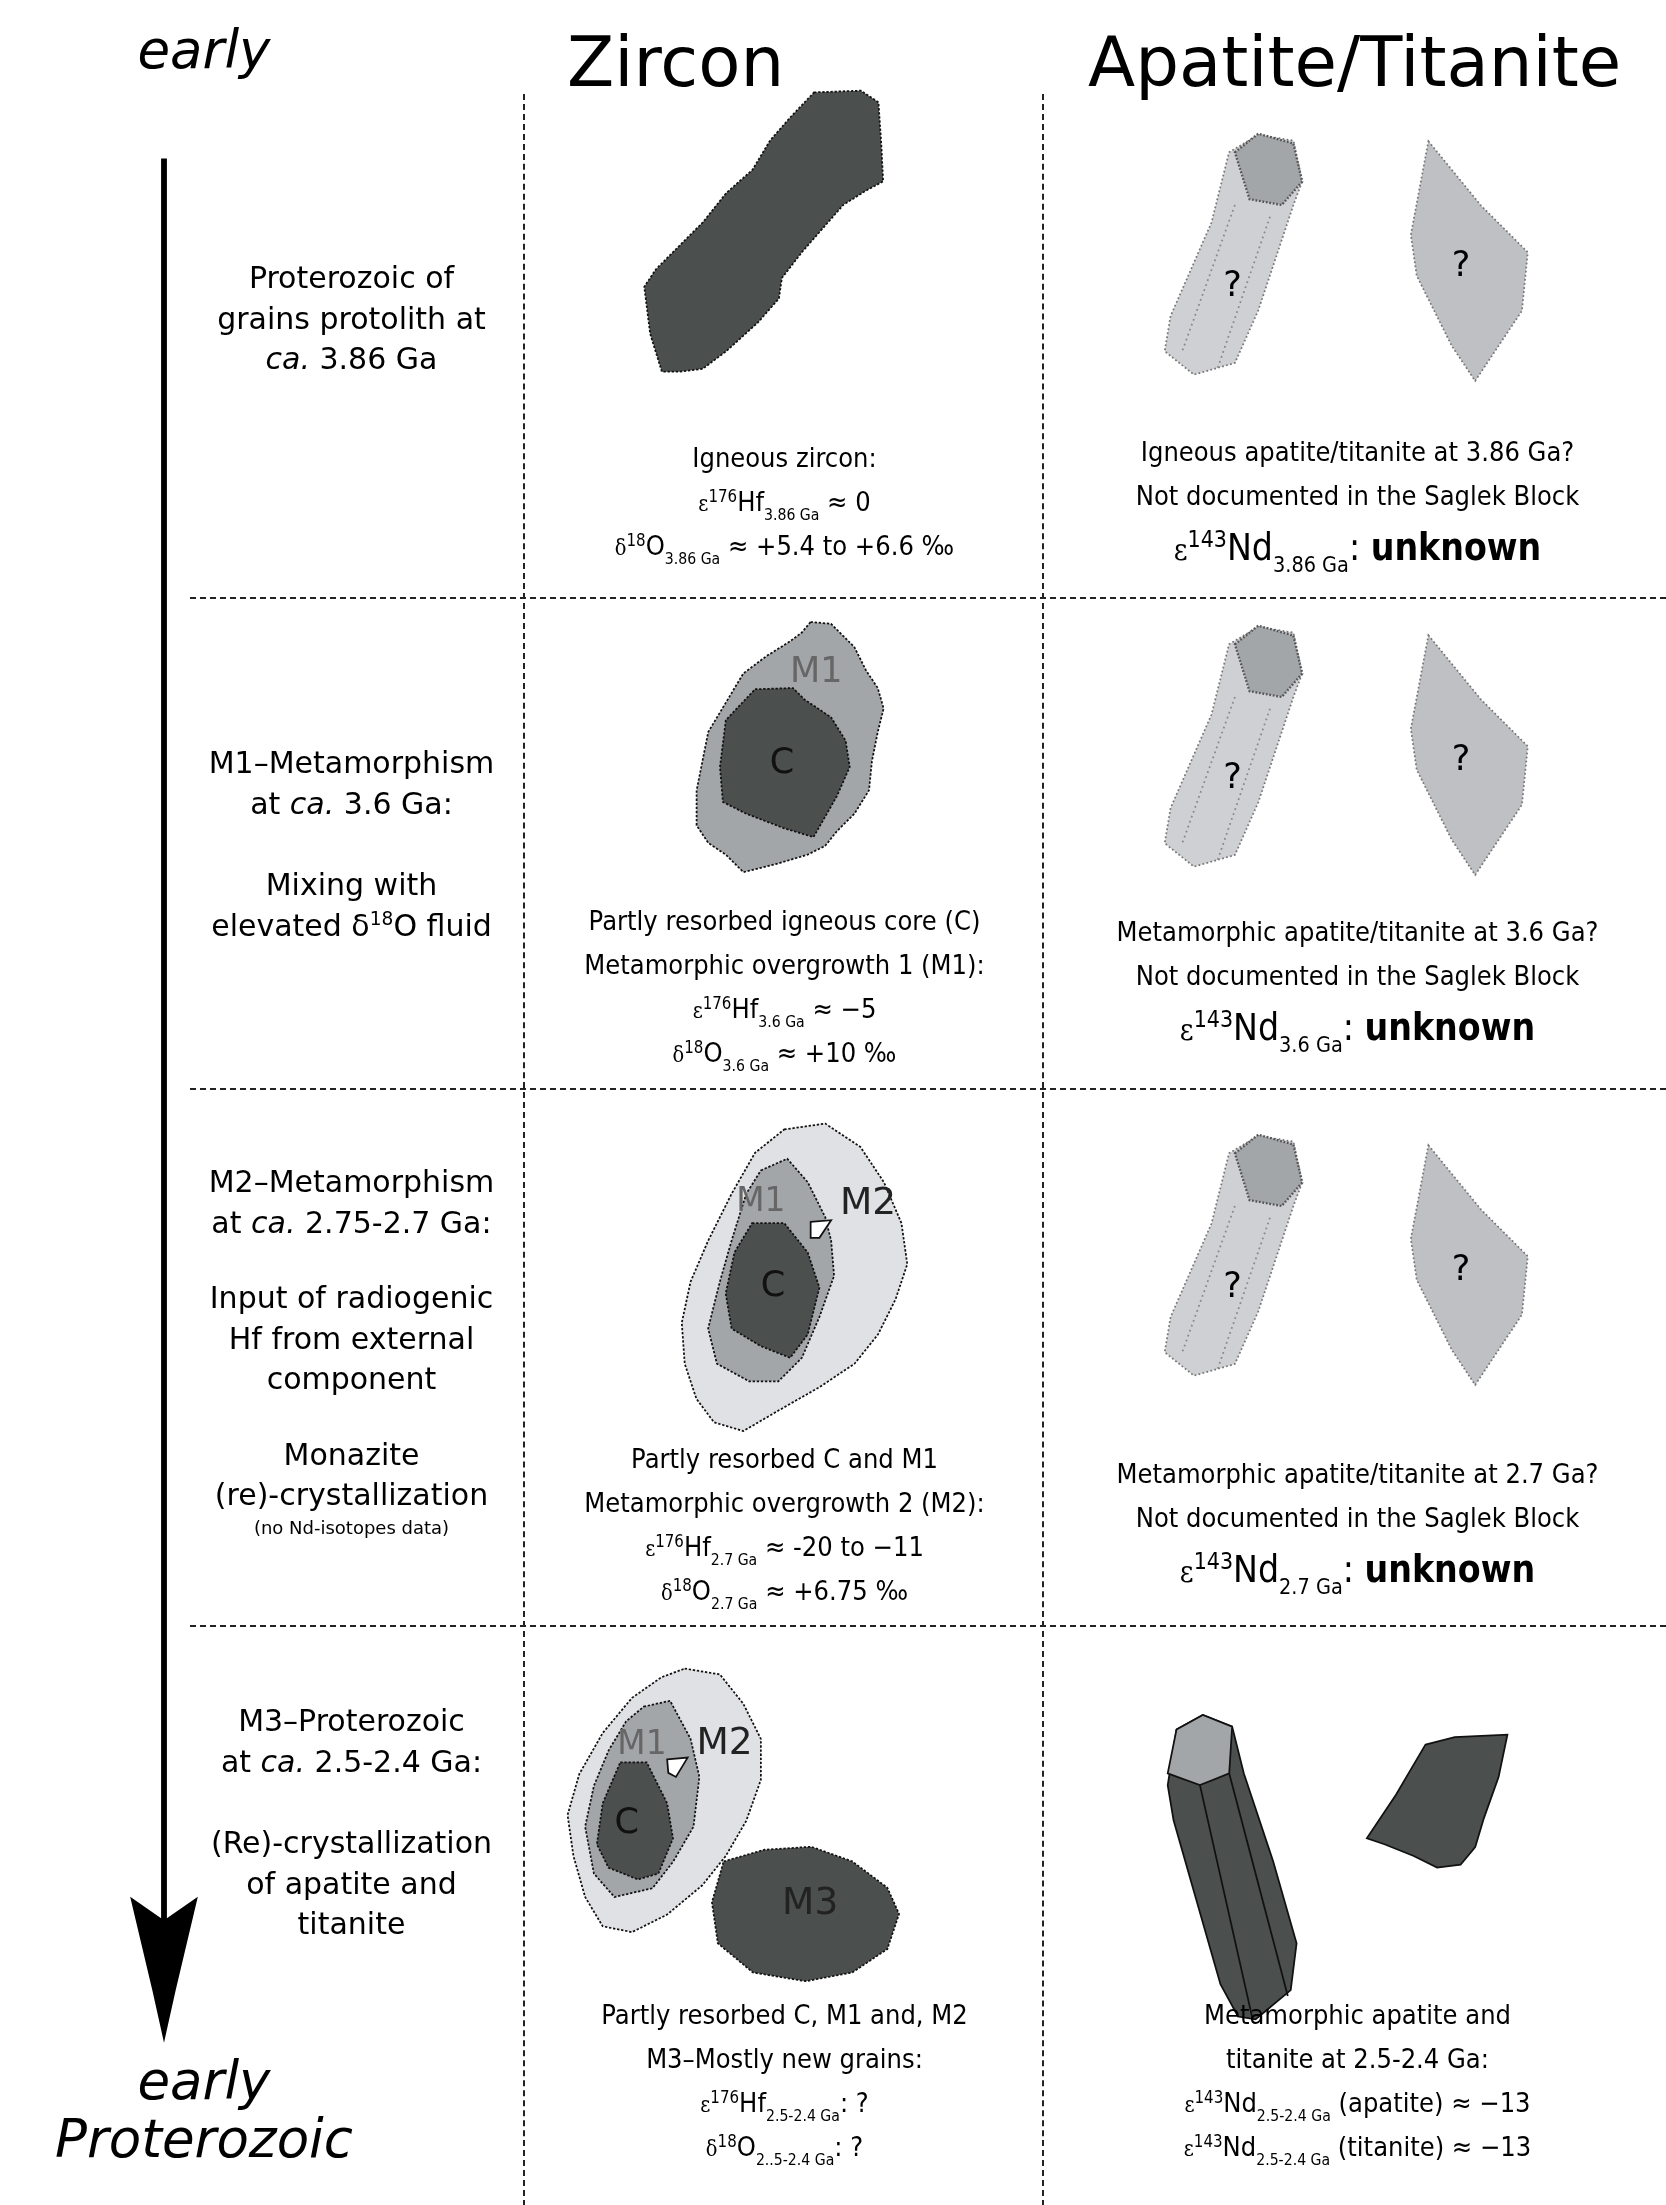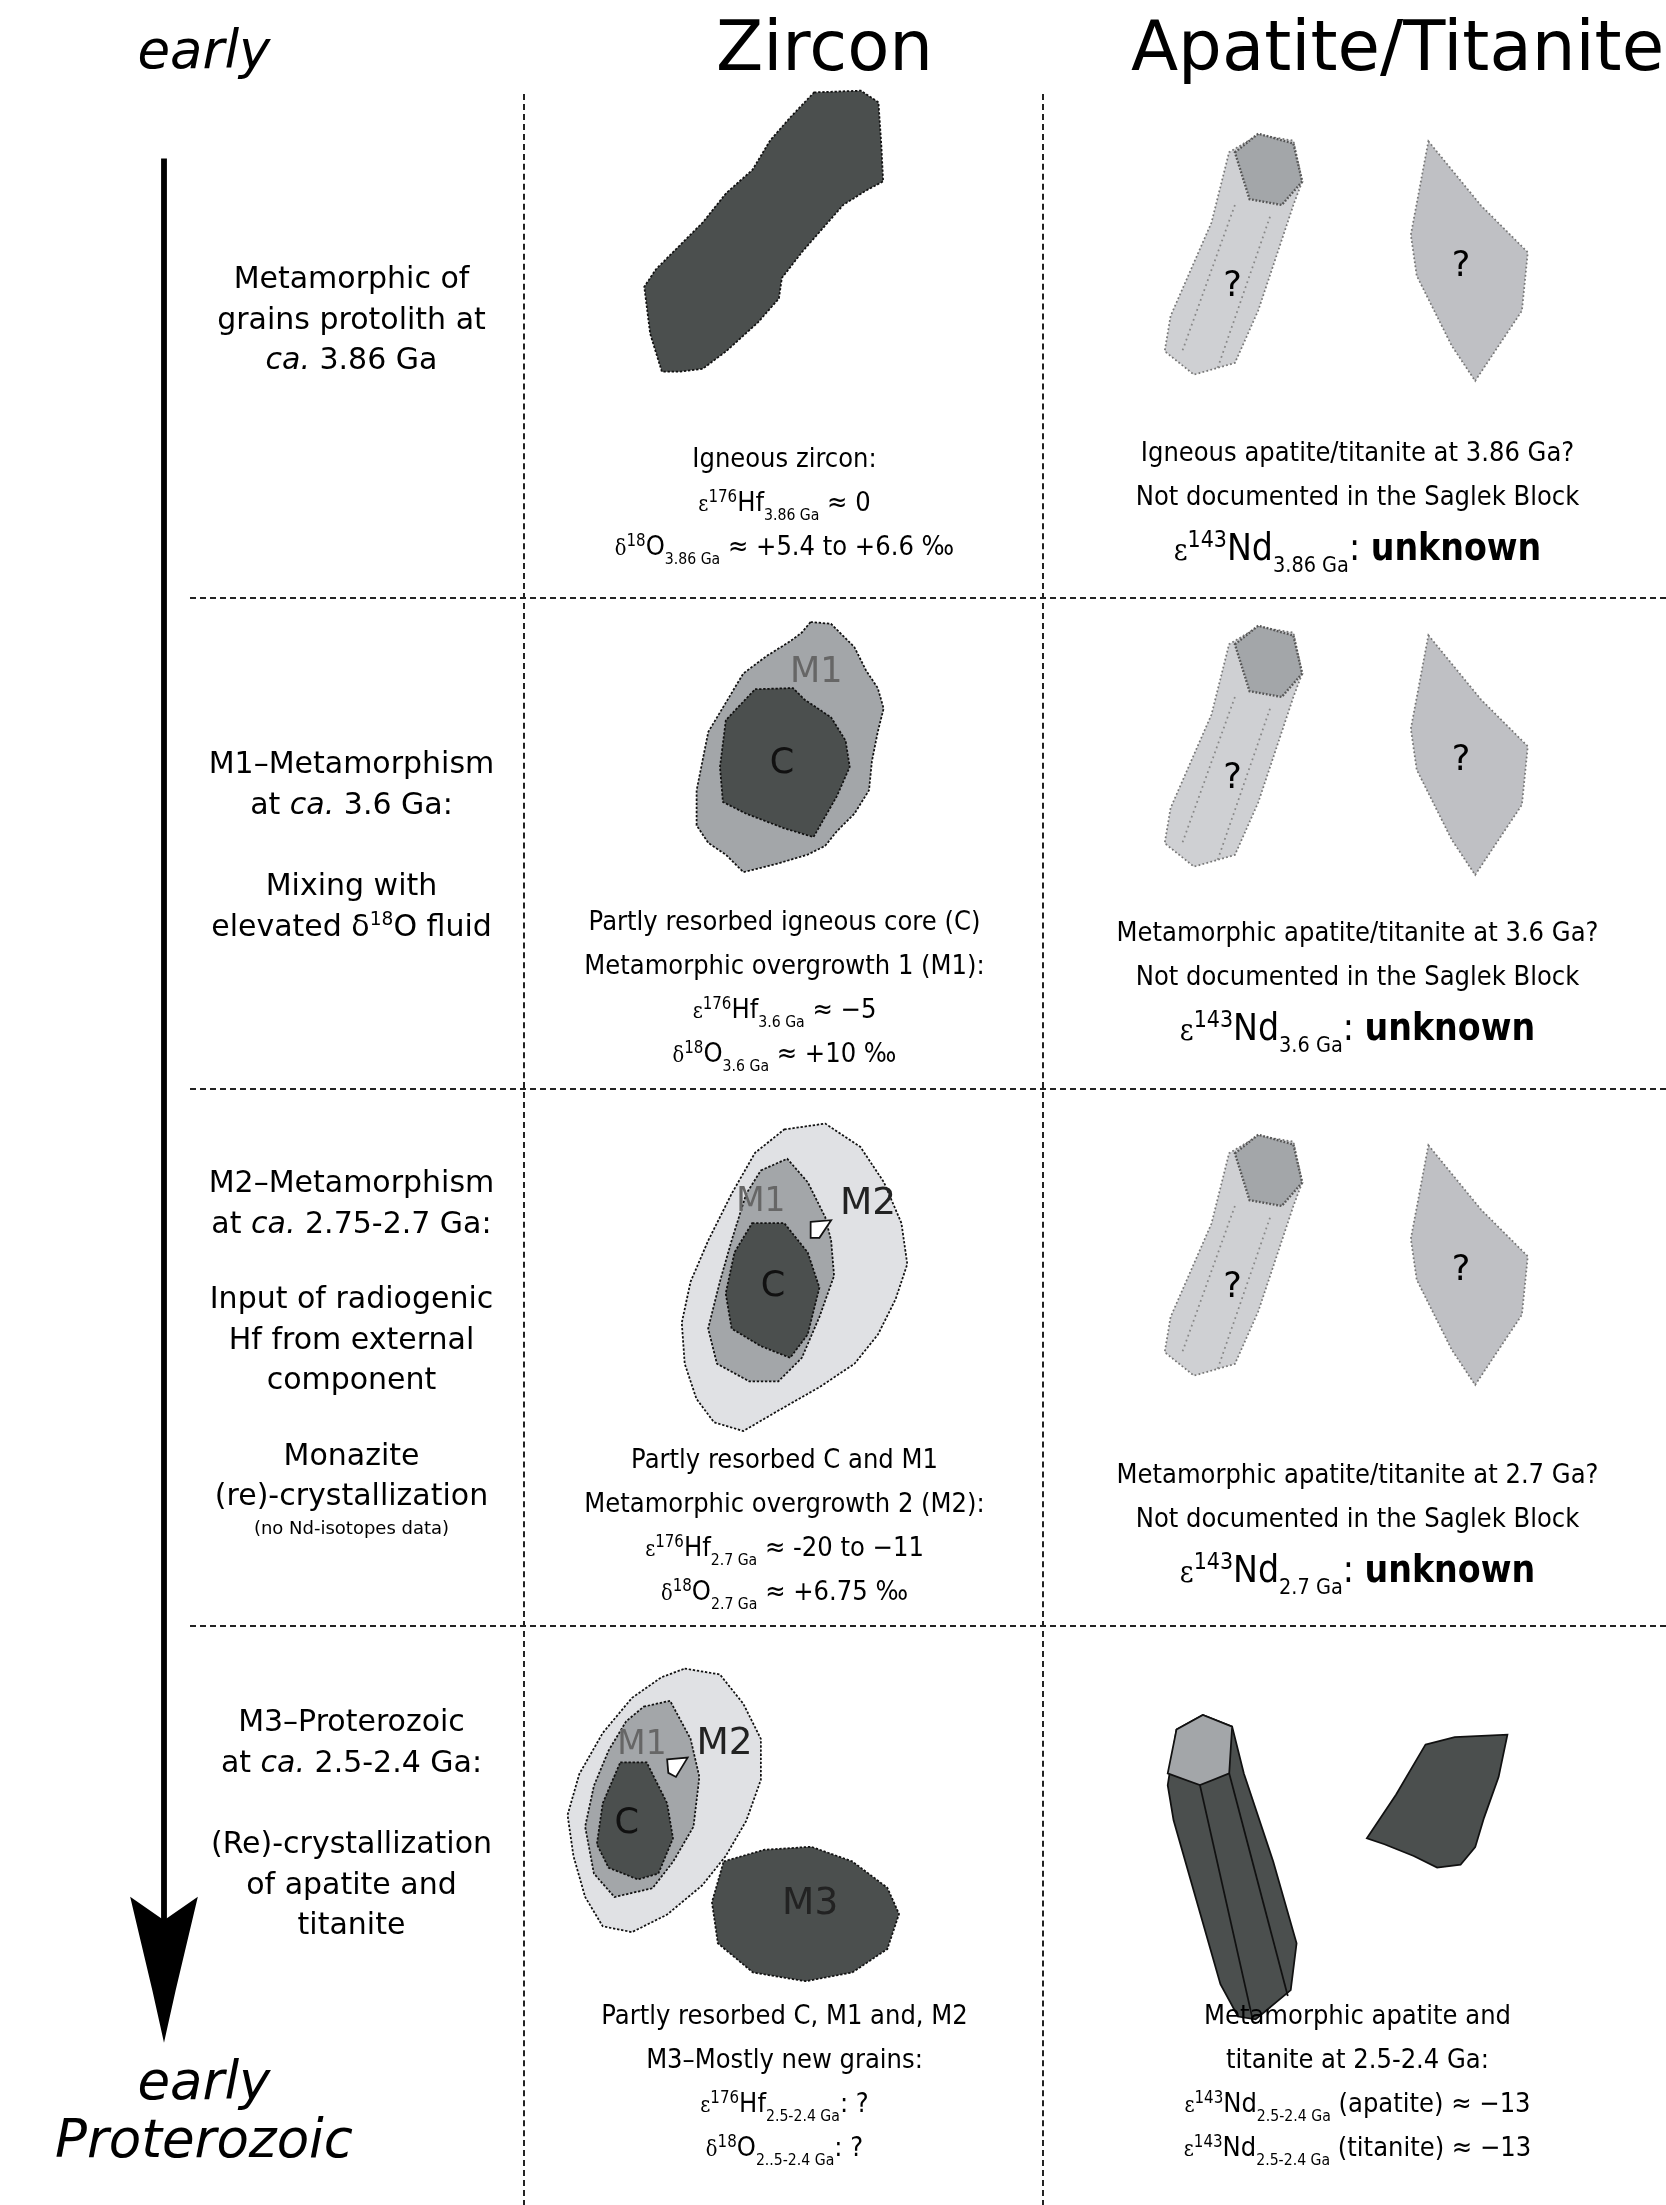--- a/index.html
+++ b/index.html
@@ -1,19 +1,19 @@
 <!DOCTYPE html>
 <html style="font-size:9.4px"><head>
 <meta charset="utf-8">
 <style>
   html, body { margin: 0; padding: 0; background: #ffffff; }
   body { width: 1667px; height: 2205px; position: relative; overflow: hidden; font-family: "DejaVu Sans", sans-serif; color: #000; }
   .abs { position: absolute; padding-left: 40px; }
   .era { font-style: italic; font-size: 53px; text-align: center; line-height: 1.1; width: 328px; left: 0; }
-  .colhead { font-size: 69px; text-align: center; line-height: 1; }
+  .colhead { font-size: 69px; line-height: 1; margin-top: 16px; }
   .vline { position: absolute; width: 0; border-left: 2.3px dashed #222; }
   .hline { position: absolute; height: 0; border-top: 2.9px dashed #222; }
   .phase { position: absolute; left: 176px; width: 351px; text-align: center; font-size: 30px; line-height: 1.35; }
   .phase .gap { height: 41px; }
   .phase .small { font-size: 18px; }
   .caption { position: absolute; text-align: center; font-family: "DejaVu Sans", sans-serif; font-size: 27px; line-height: 1.63; transform: scaleX(0.9); transform-origin: center top; }
   .caption sup { font-size: 0.62em; vertical-align: 0.55em; line-height: 0; }
   .caption sub { font-size: 0.58em; vertical-align: -0.55em; line-height: 0; }
   .caption .big { font-size: 37px; }
   .caption b { font-weight: bold; }
@@ -38,21 +38,21 @@
 <div class="abs colhead" style="left:527px; width:515px; top:11.7px;">Zircon</div>
 <div class="abs colhead" style="left:1048px; width:619px; top:11.7px;">Apatite/Titanite</div>
 
 <div class="vline" style="left:523px; top:94px; height:2112px;"></div>
 <div class="vline" style="left:1042px; top:94px; height:2112px;"></div>
 <div class="hline" style="left:190px; width:1476px; top:597px;"></div>
 <div class="hline" style="left:190px; width:1476px; top:1088px;"></div>
 <div class="hline" style="left:190px; width:1476px; top:1625px;"></div>
 
 <div class="phase" style="top:258px;">
-  <div>Metamorphic of</div>
+  <div>Proterozoic of</div>
   <div>grains protolith at</div>
   <div><i>ca.</i><span> 3.86 Ga</span></div>
 </div>
 
 <svg width="363" height="363" style="left:615px; top:76px;" viewBox="0 0 620 620">
   <path d="M 340 28 L 420 25 L 450 45 L 455 120 L 458 180 L 430 195 L 390 220 L 320 300 L 285 345 L 280 380 L 245 420 L 190 470 L 150 500 L 110 505 L 80 505 L 60 440 L 50 360 L 70 330 L 110 290 L 150 250 L 190 200 L 235 160 L 265 110 L 300 70 Z" fill="#4b4f4e" stroke="#111" stroke-width="3" stroke-dasharray="4 3"></path>
 </svg>
 
 <div class="caption" style="left:527px; width:515px; top:436px;">
   <div>Igneous zircon:</div>

